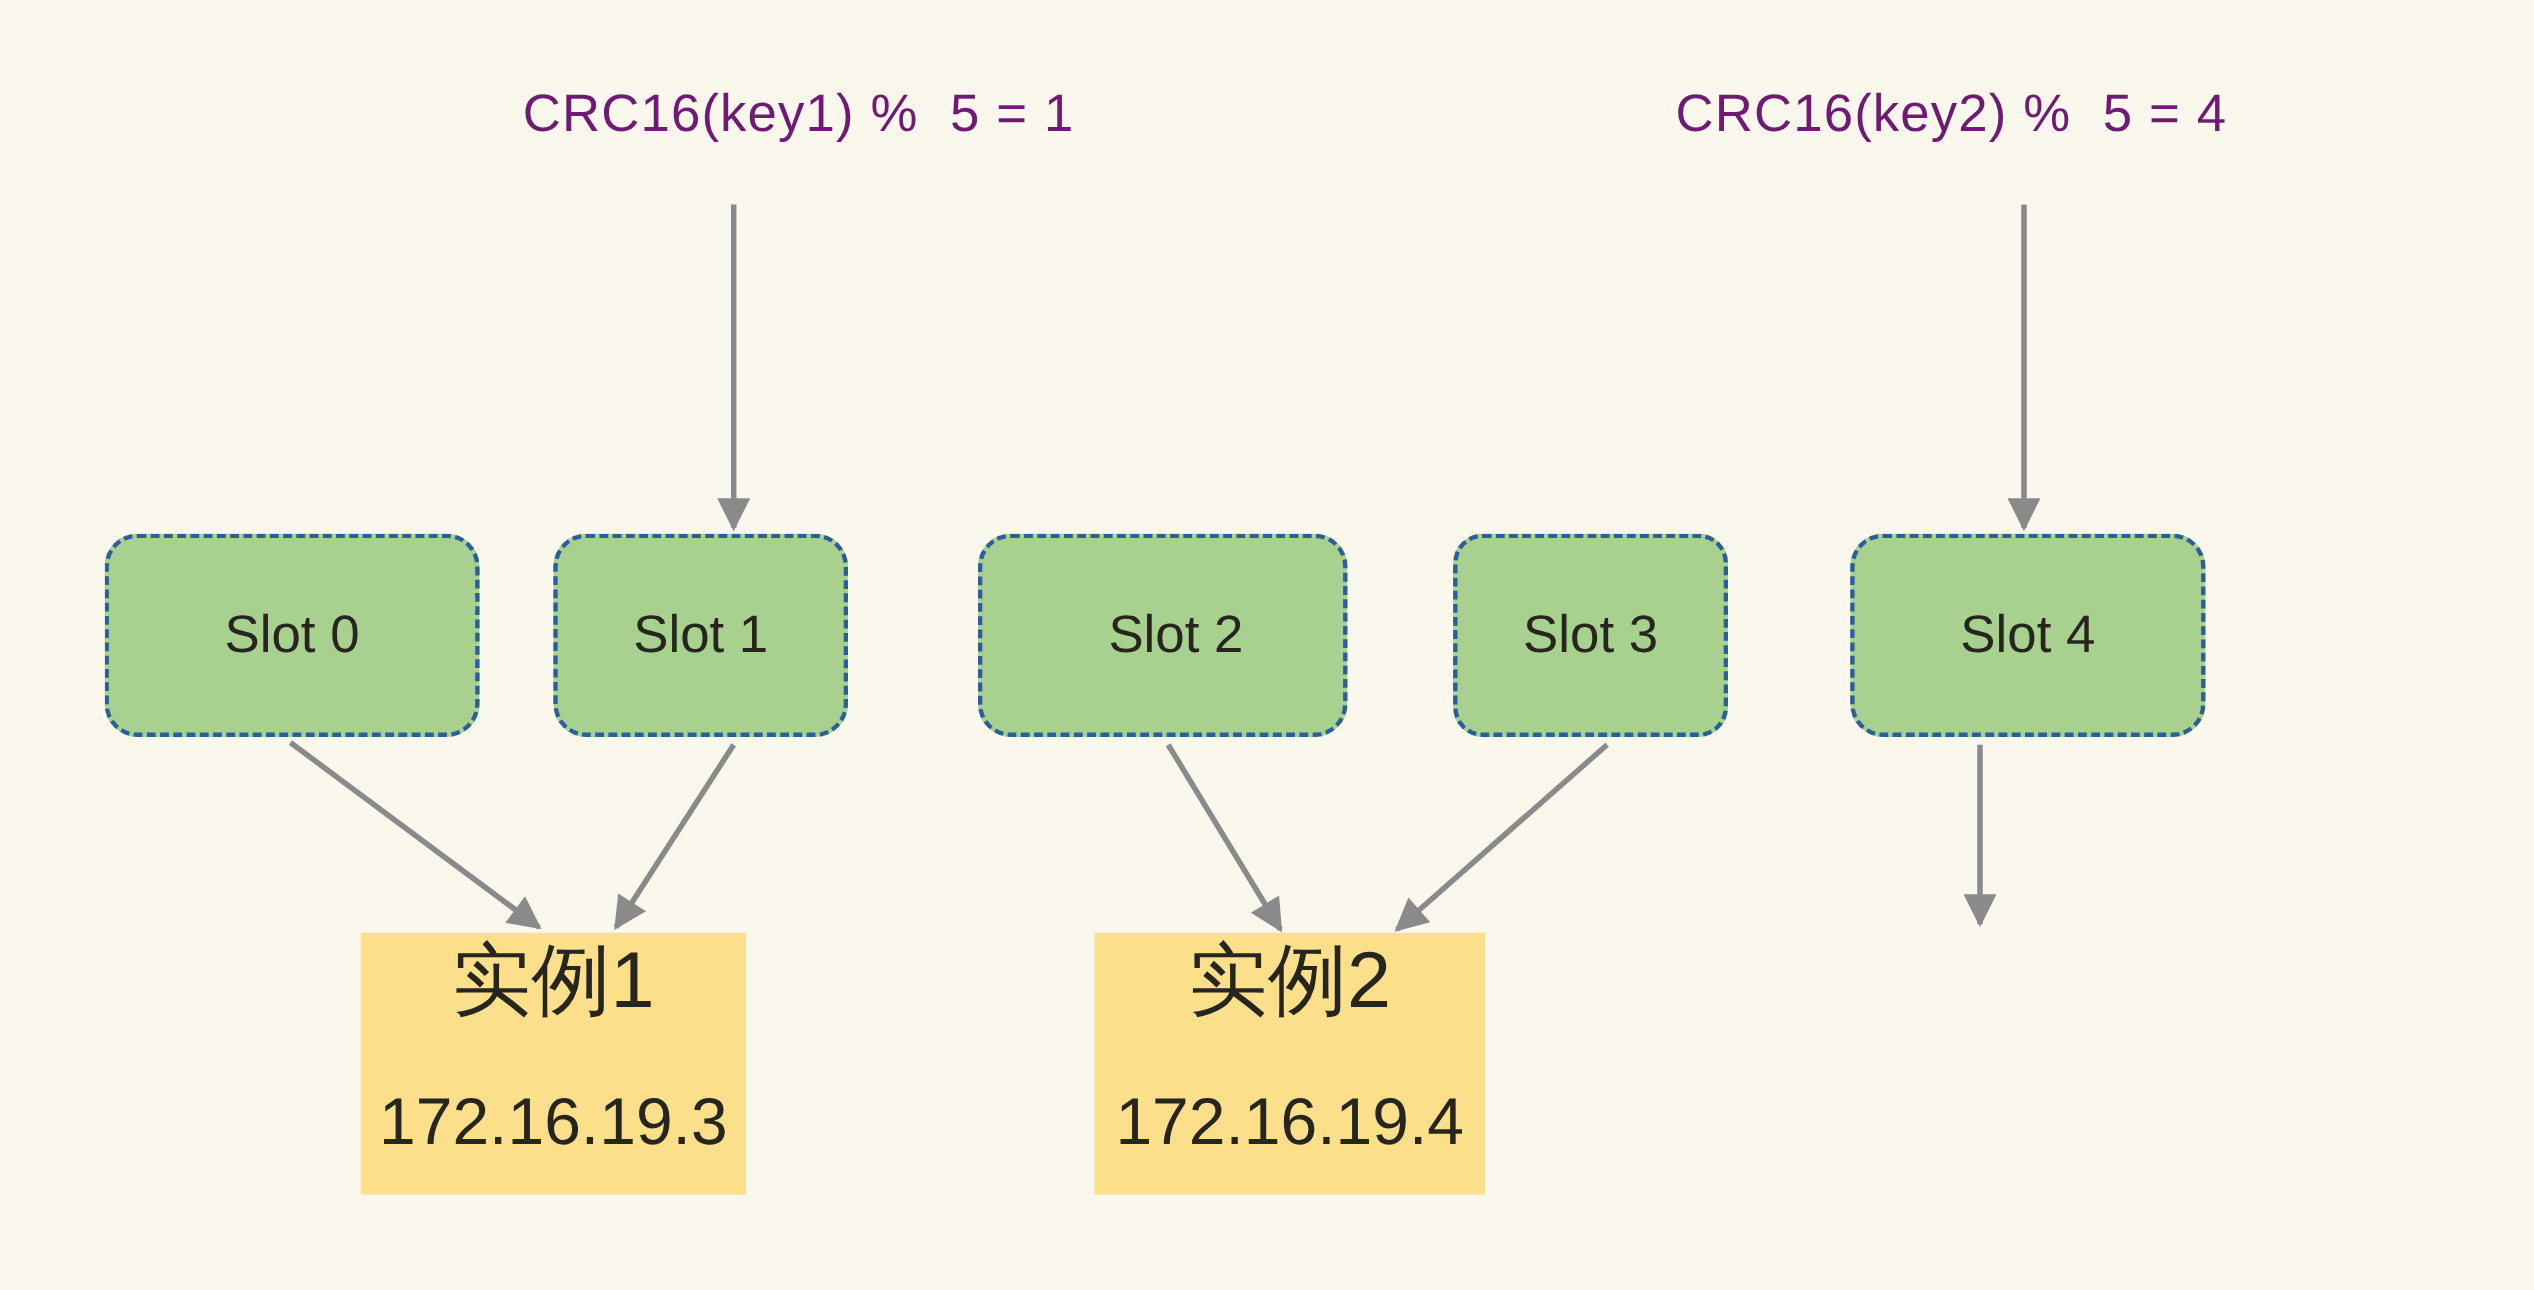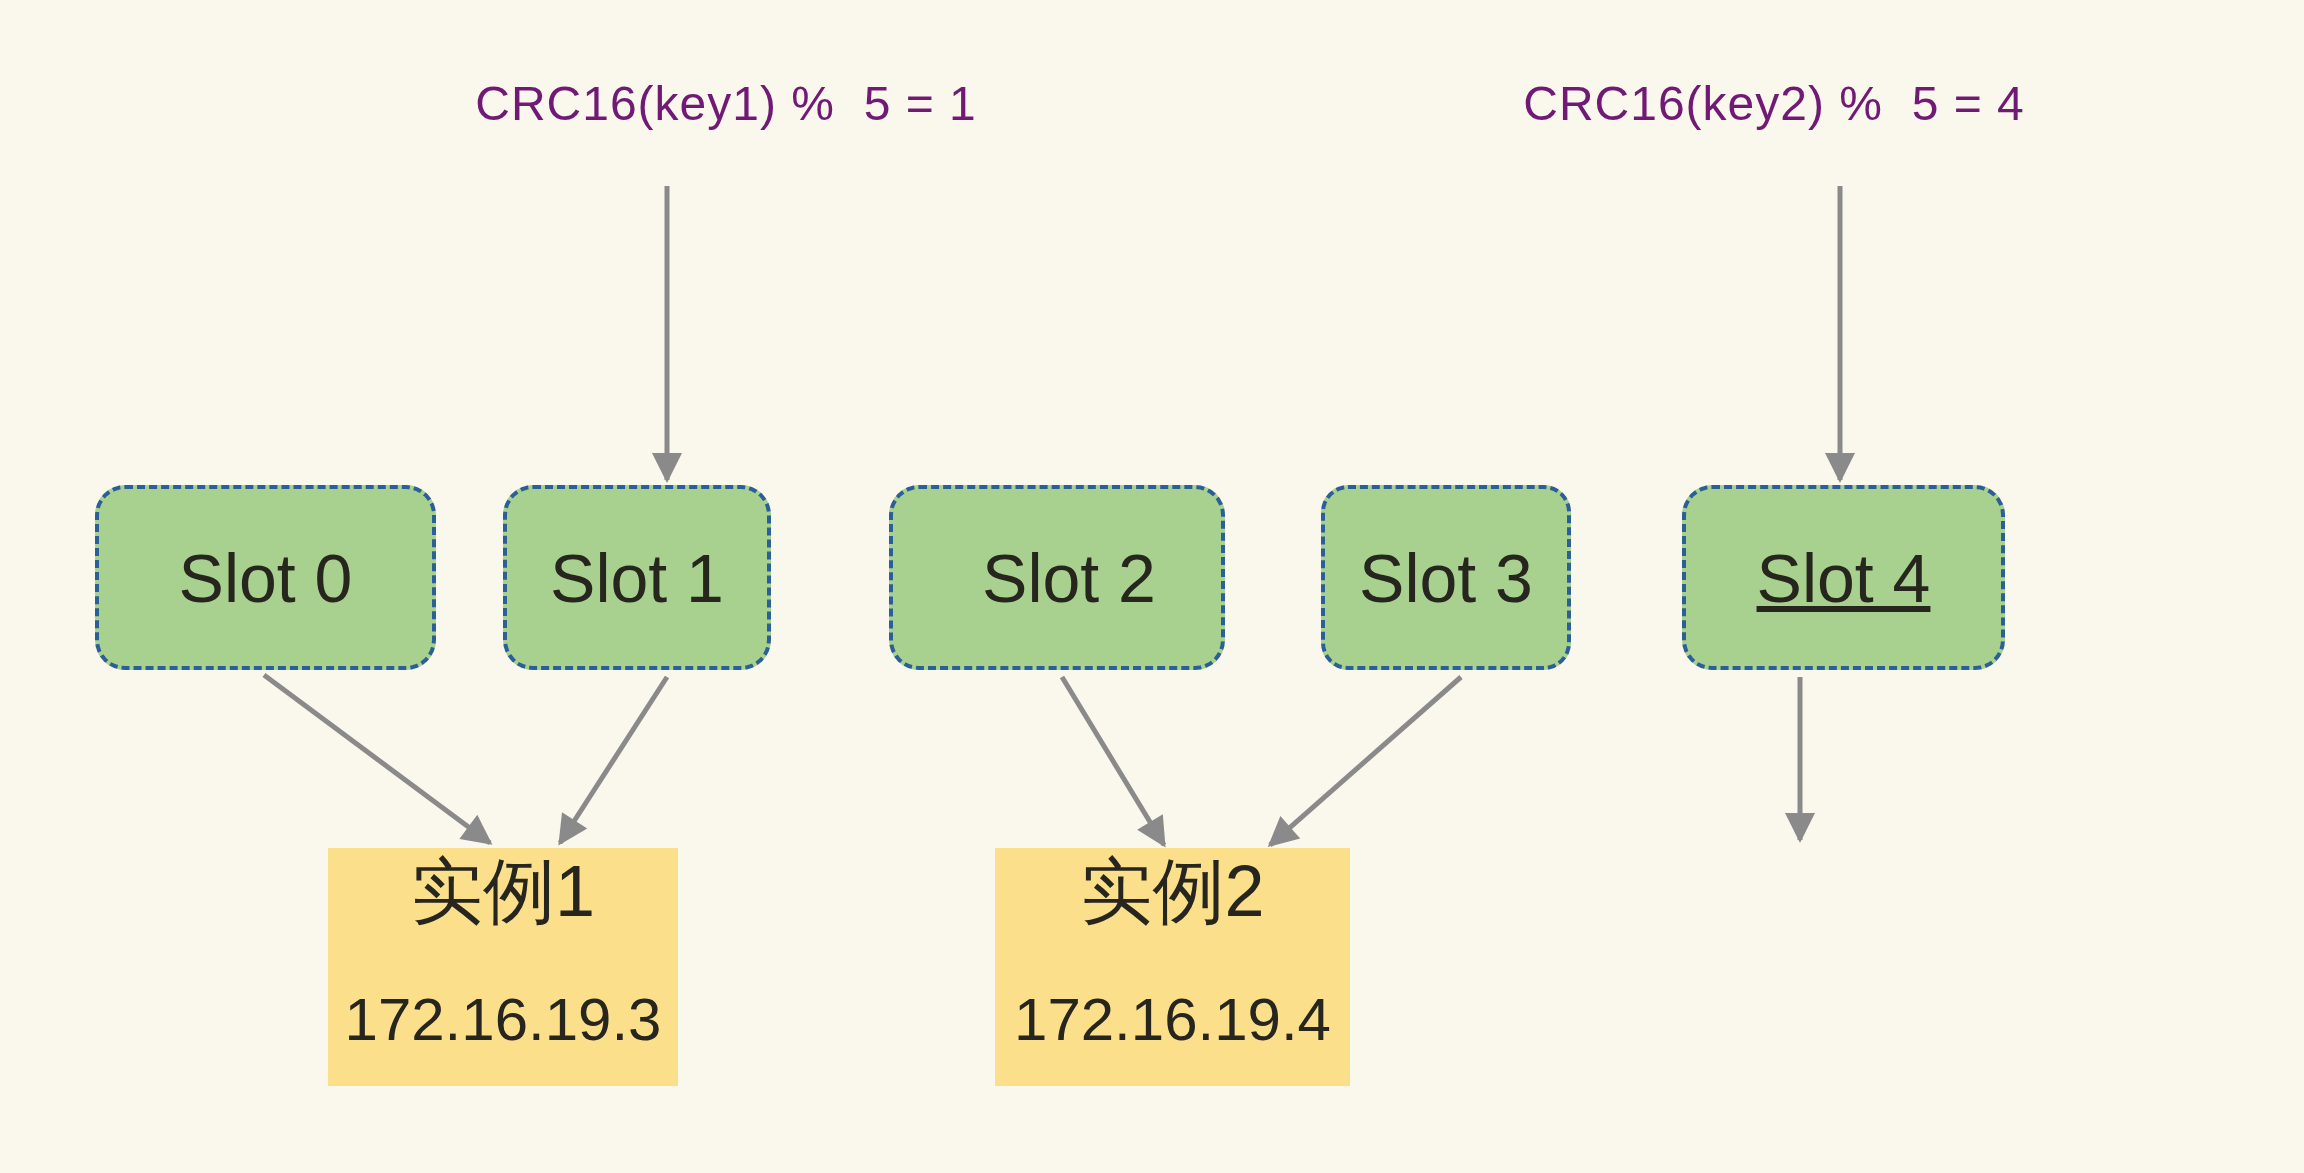--- a/index.html
+++ b/index.html
@@ -6,21 +6,21 @@
   body{background:#FAF7EC;font-family:"Liberation Sans","DejaVu Sans",sans-serif;}
   .canvas{position:relative;width:2304px;height:1173px;background:#FAF7EC;overflow:hidden;}
   .hash-label{
     position:absolute;top:76px;transform:translateX(-50%);
     font-size:48px;color:#701a75;white-space:pre;letter-spacing:1px;
   }
   .slot-box{
     position:absolute;top:485px;height:185px;box-sizing:border-box;
     background:#A8D08E;border:4px dashed #2B5F97;border-radius:30px;
     display:flex;align-items:center;justify-content:center;
-    font-size:68px;color:#26261f;white-space:pre;
+    font-size:48px;color:#26261f;white-space:pre;
   }
   .instance-box{
     position:absolute;top:848px;height:238px;box-sizing:border-box;
     background:#FBDF8A;
     display:flex;flex-direction:column;align-items:center;justify-content:center;
     color:#26261f;padding-bottom:28px;gap:44px;
   }
   .instance-name{font-size:72px;line-height:1.15;}
   .instance-ip{font-size:60px;line-height:1.2;margin-top:8px;}
   #arrows{position:absolute;left:0;top:0;width:2304px;height:1173px;pointer-events:none;}
@@ -53,21 +53,21 @@
   </div>
   <div class="slot-box" style="left:503px;width:268px;">
     <span>Slot 1</span>
   </div>
   <div class="slot-box" style="left:889px;width:336px;padding-left:24px;">
     <span>Slot 2</span>
   </div>
   <div class="slot-box" style="left:1321px;width:250px;border-radius:27px;">
     <span>Slot 3</span>
   </div>
-  <div class="slot-box" style="left:1682px;width:323px;text-decoration:underline;">
+  <div class="slot-box" style="left:1682px;width:323px;">
     <span>Slot 4</span>
   </div>
 
   <div class="instance-box" style="left:328px;width:350px;">
     <div class="instance-name">实例1</div>
     <div class="instance-ip">172.16.19.3</div>
   </div>
   <div class="instance-box" style="left:995px;width:355px;">
     <div class="instance-name">实例2</div>
     <div class="instance-ip">172.16.19.4</div>

